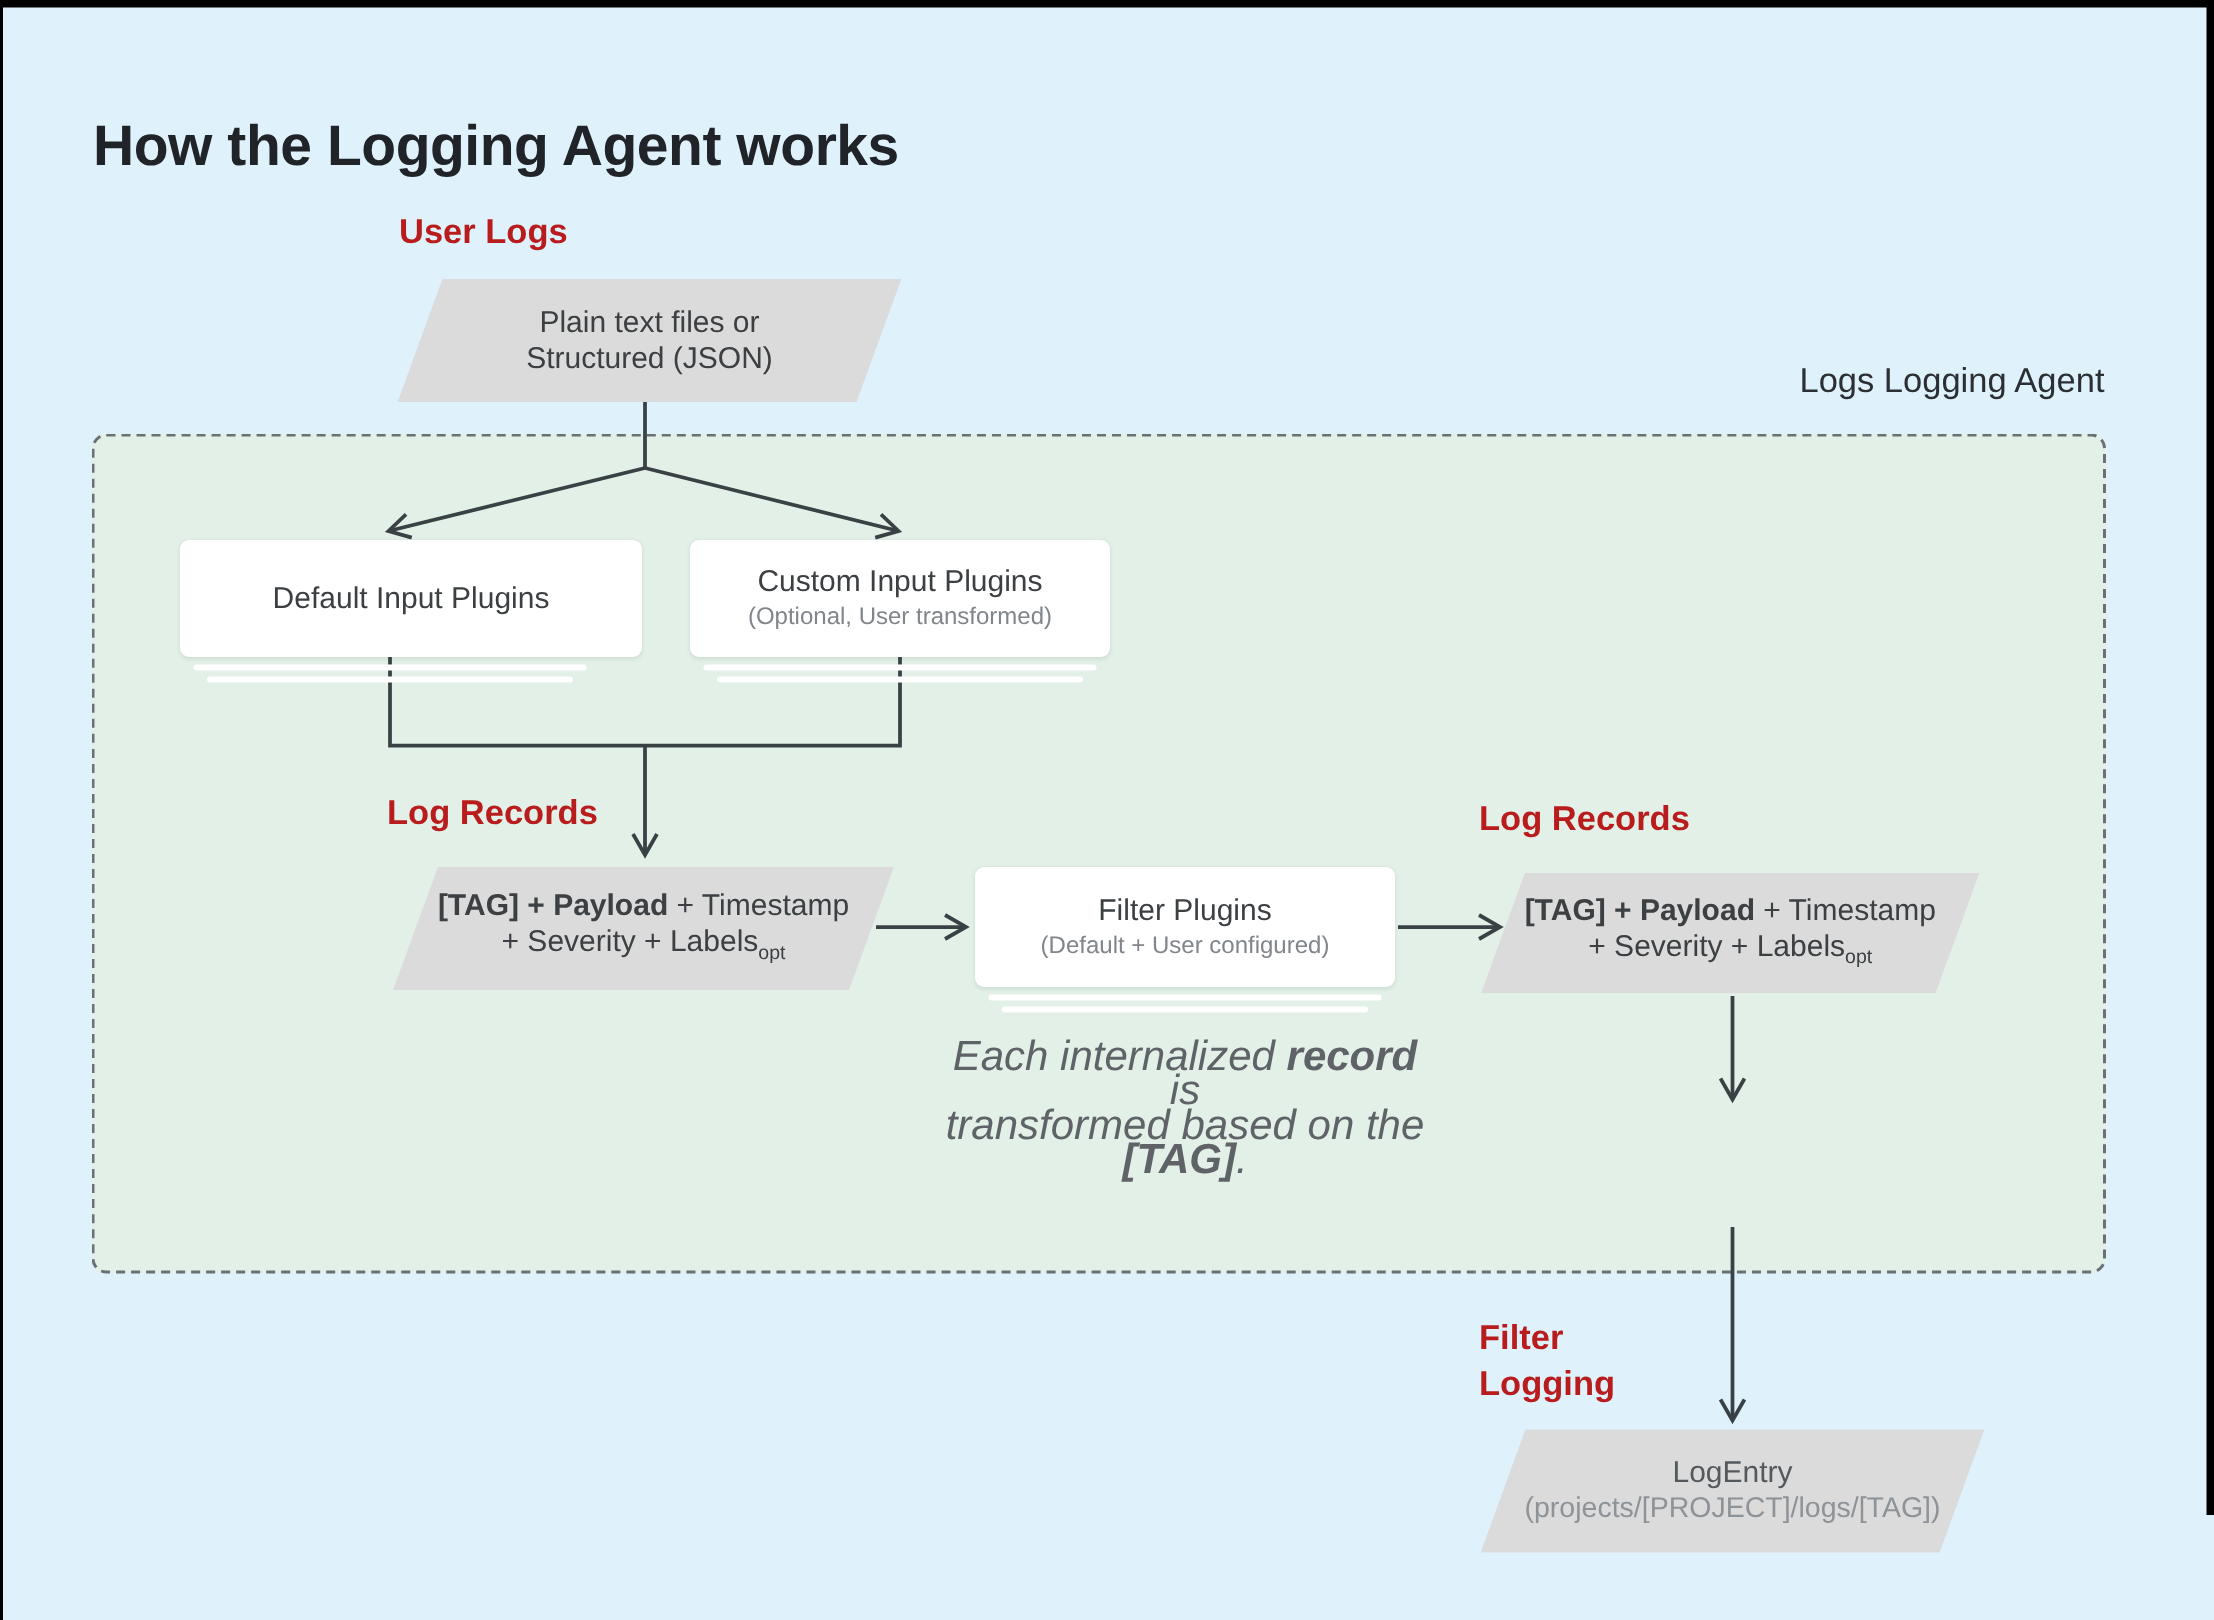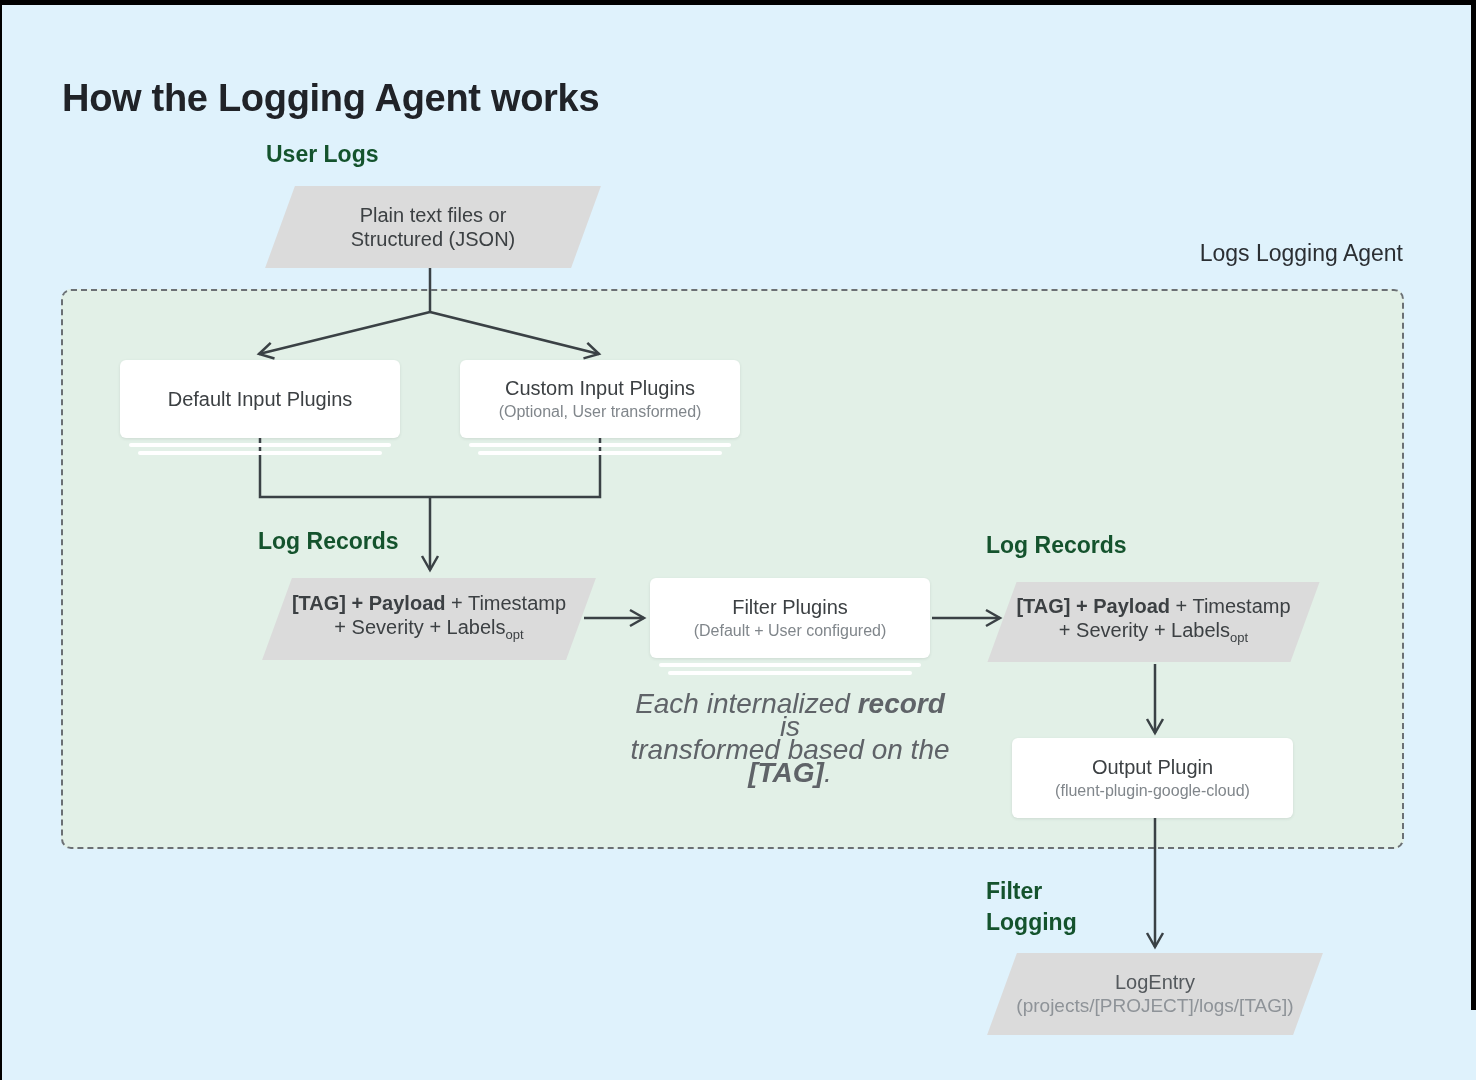--- a/index.html
+++ b/index.html
@@ -13,21 +13,21 @@
   .frame { position:absolute; background:#000; }
   .frame-top { left:0; top:0; width:1476px; height:5px; }
   .frame-left { left:0; top:0; width:2px; height:1080px; }
   .frame-right { right:0; top:0; width:5px; height:1010px; }
 
   .page-title {
     position:absolute; left:62px; top:52px;
     font-size:38px; font-weight:700; color:#202328; letter-spacing:-0.3px;
   }
   .label {
-    position:absolute; font-size:23px; font-weight:700; color:#14532d;
+    position:absolute; font-size:23px; font-weight:700; color:#b91c1c;
   }
   .label-regular {
     position:absolute; font-size:23px; font-weight:400; color:#2b2f33;
   }
   .agent-panel {
     position:absolute; left:61px; top:289px; width:1343px; height:560px;
     box-sizing:border-box;
     background:#e2f0e7;
     border:2px dashed #6b7074; border-radius:10px;
   }
@@ -96,21 +96,21 @@
   <div class="label" style="left:986px; top:532px;">Log Records</div>
   <div class="label" style="left:986px; top:876px; width:112px; line-height:31px;">Filter Logging</div>
 
   <div class="para" style="left:280px; top:186px; width:306px; height:82px;">
     <div class="para-inner">
       <div>Plain text files or</div>
       <div>Structured (JSON)</div>
     </div>
   </div>
 
-  <div class="box" style="left:120px; top:360px; width:280px; height:78px;">
+  <div class="box" style="left:120px; top:360px; width:308px; height:78px;">
     <div class="box-title">Default Input Plugins</div>
   </div>
   <div class="stackline" style="left:129px; top:443px; width:262px;"></div>
   <div class="stackline" style="left:138px; top:451px; width:244px;"></div>
 
   <div class="box" style="left:460px; top:360px; width:280px; height:78px;">
     <div class="box-title">Custom Input Plugins</div>
     <div class="box-sub">(Optional, User transformed)</div>
   </div>
   <div class="stackline" style="left:469px; top:443px; width:262px;"></div>
@@ -135,24 +135,20 @@
     <div><span>transformed based on the </span><span class="b">[TAG]</span><span>.</span></div>
   </div>
 
   <div class="para" style="left:1002px; top:582px; width:303px; height:80px;">
     <div class="para-inner">
       <div><span class="b">[TAG] + Payload</span><span> + Timestamp</span></div>
       <div><span>+ Severity + Labels</span><span class="subopt">opt</span></div>
     </div>
   </div>
 
-  <div class="box" style="left:1012px; top:738px; width:281px; height:80px;">
-    <div class="box-title">Output Plugin</div>
-    <div class="box-sub">(fluent-plugin-google-cloud)</div>
-  </div>
 
   <div class="para" style="left:1002px; top:953px; width:306px; height:82px;">
     <div class="para-inner">
       <div class="para-title-gray">LogEntry</div>
       <div class="para-sub-line" style="font-size:19px;">(projects/[PROJECT]/logs/[TAG])</div>
     </div>
   </div>
 
   <div class="frame frame-top"></div>
   <div class="frame frame-left"></div>

